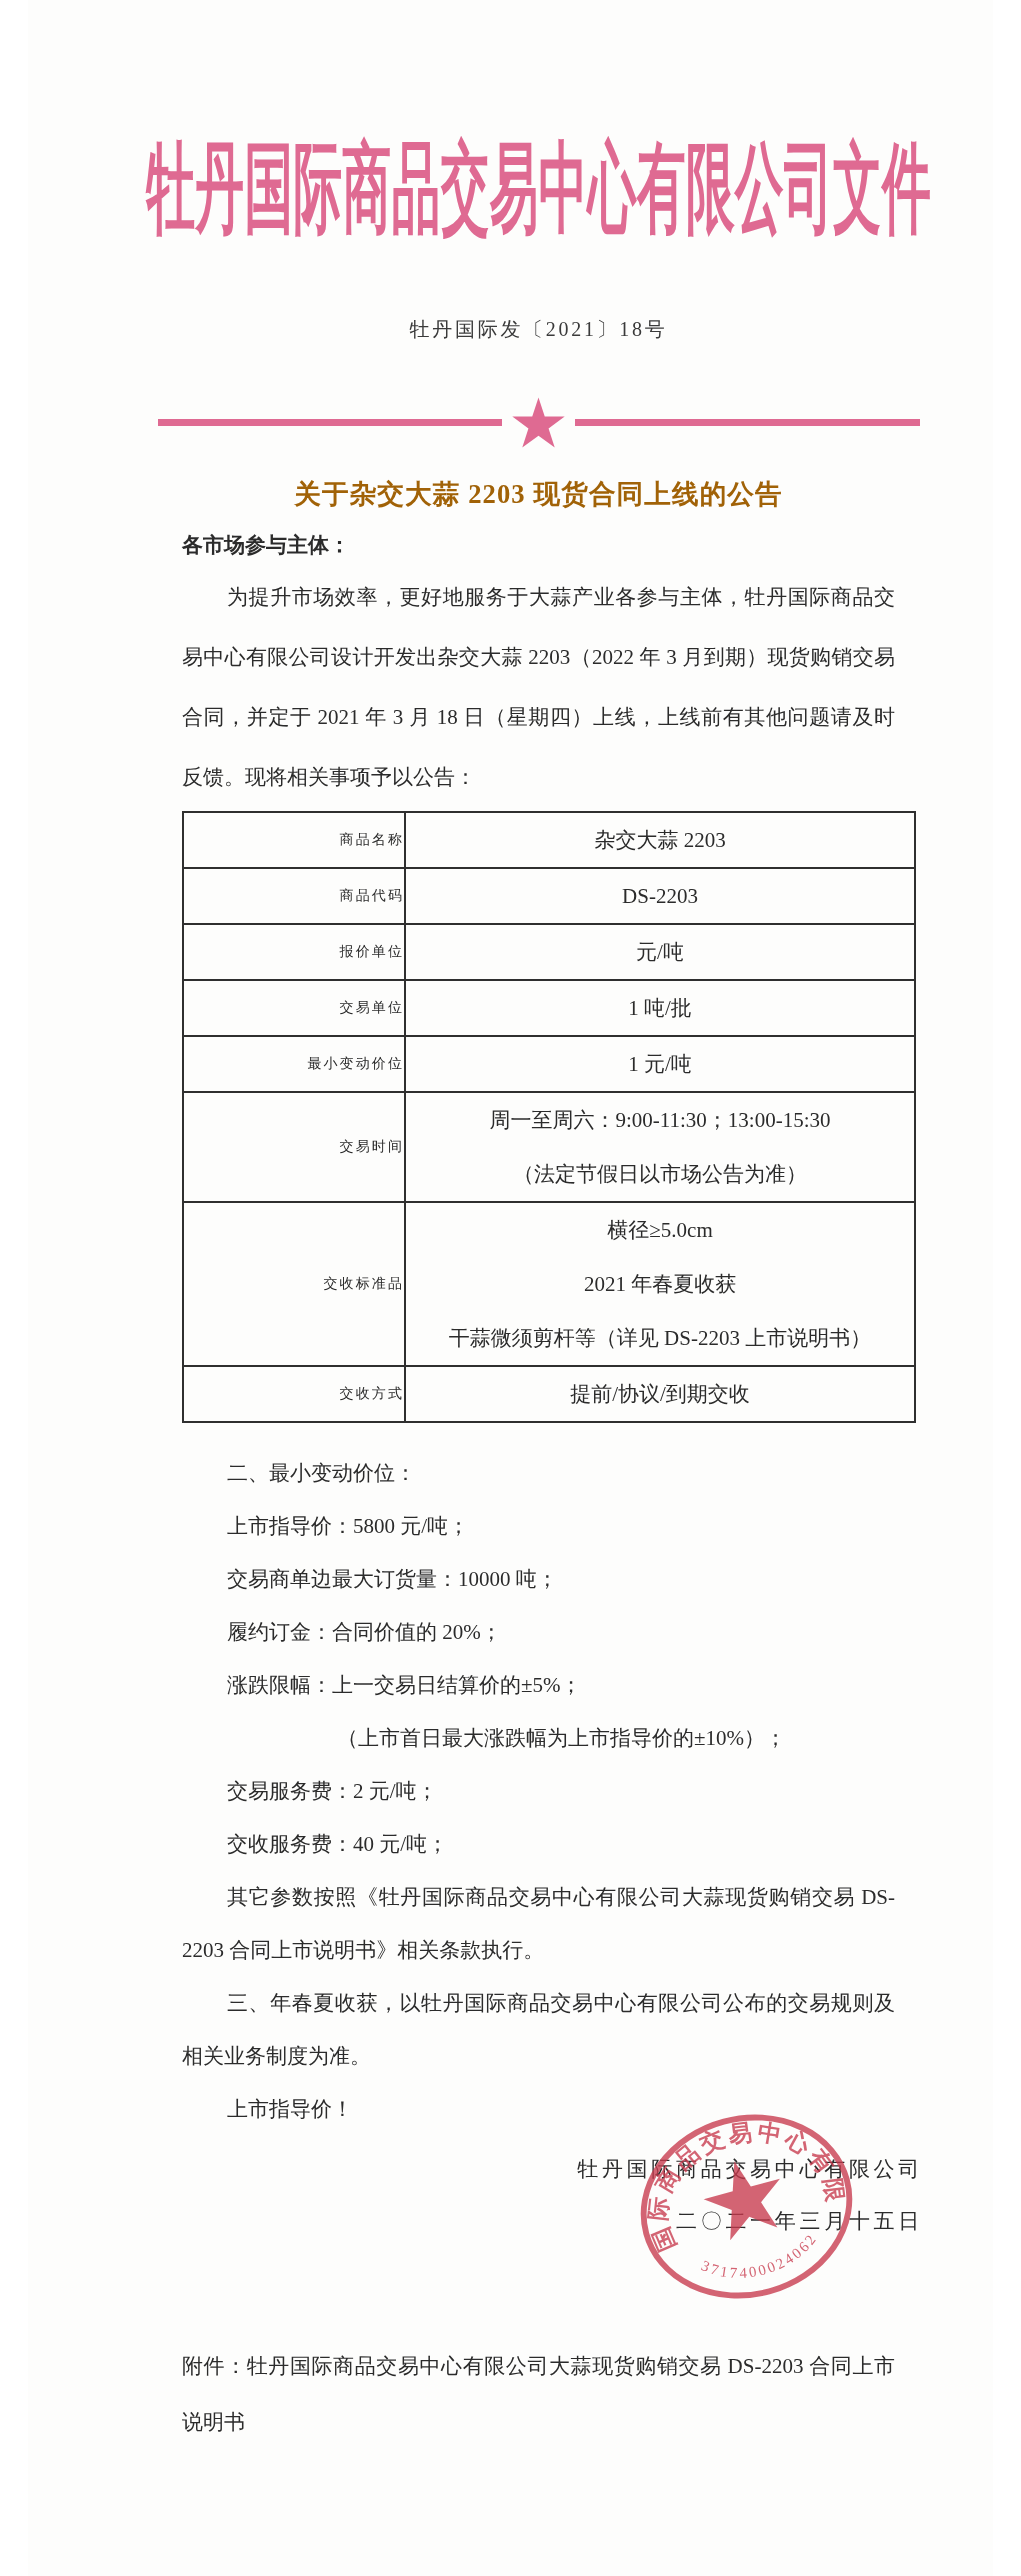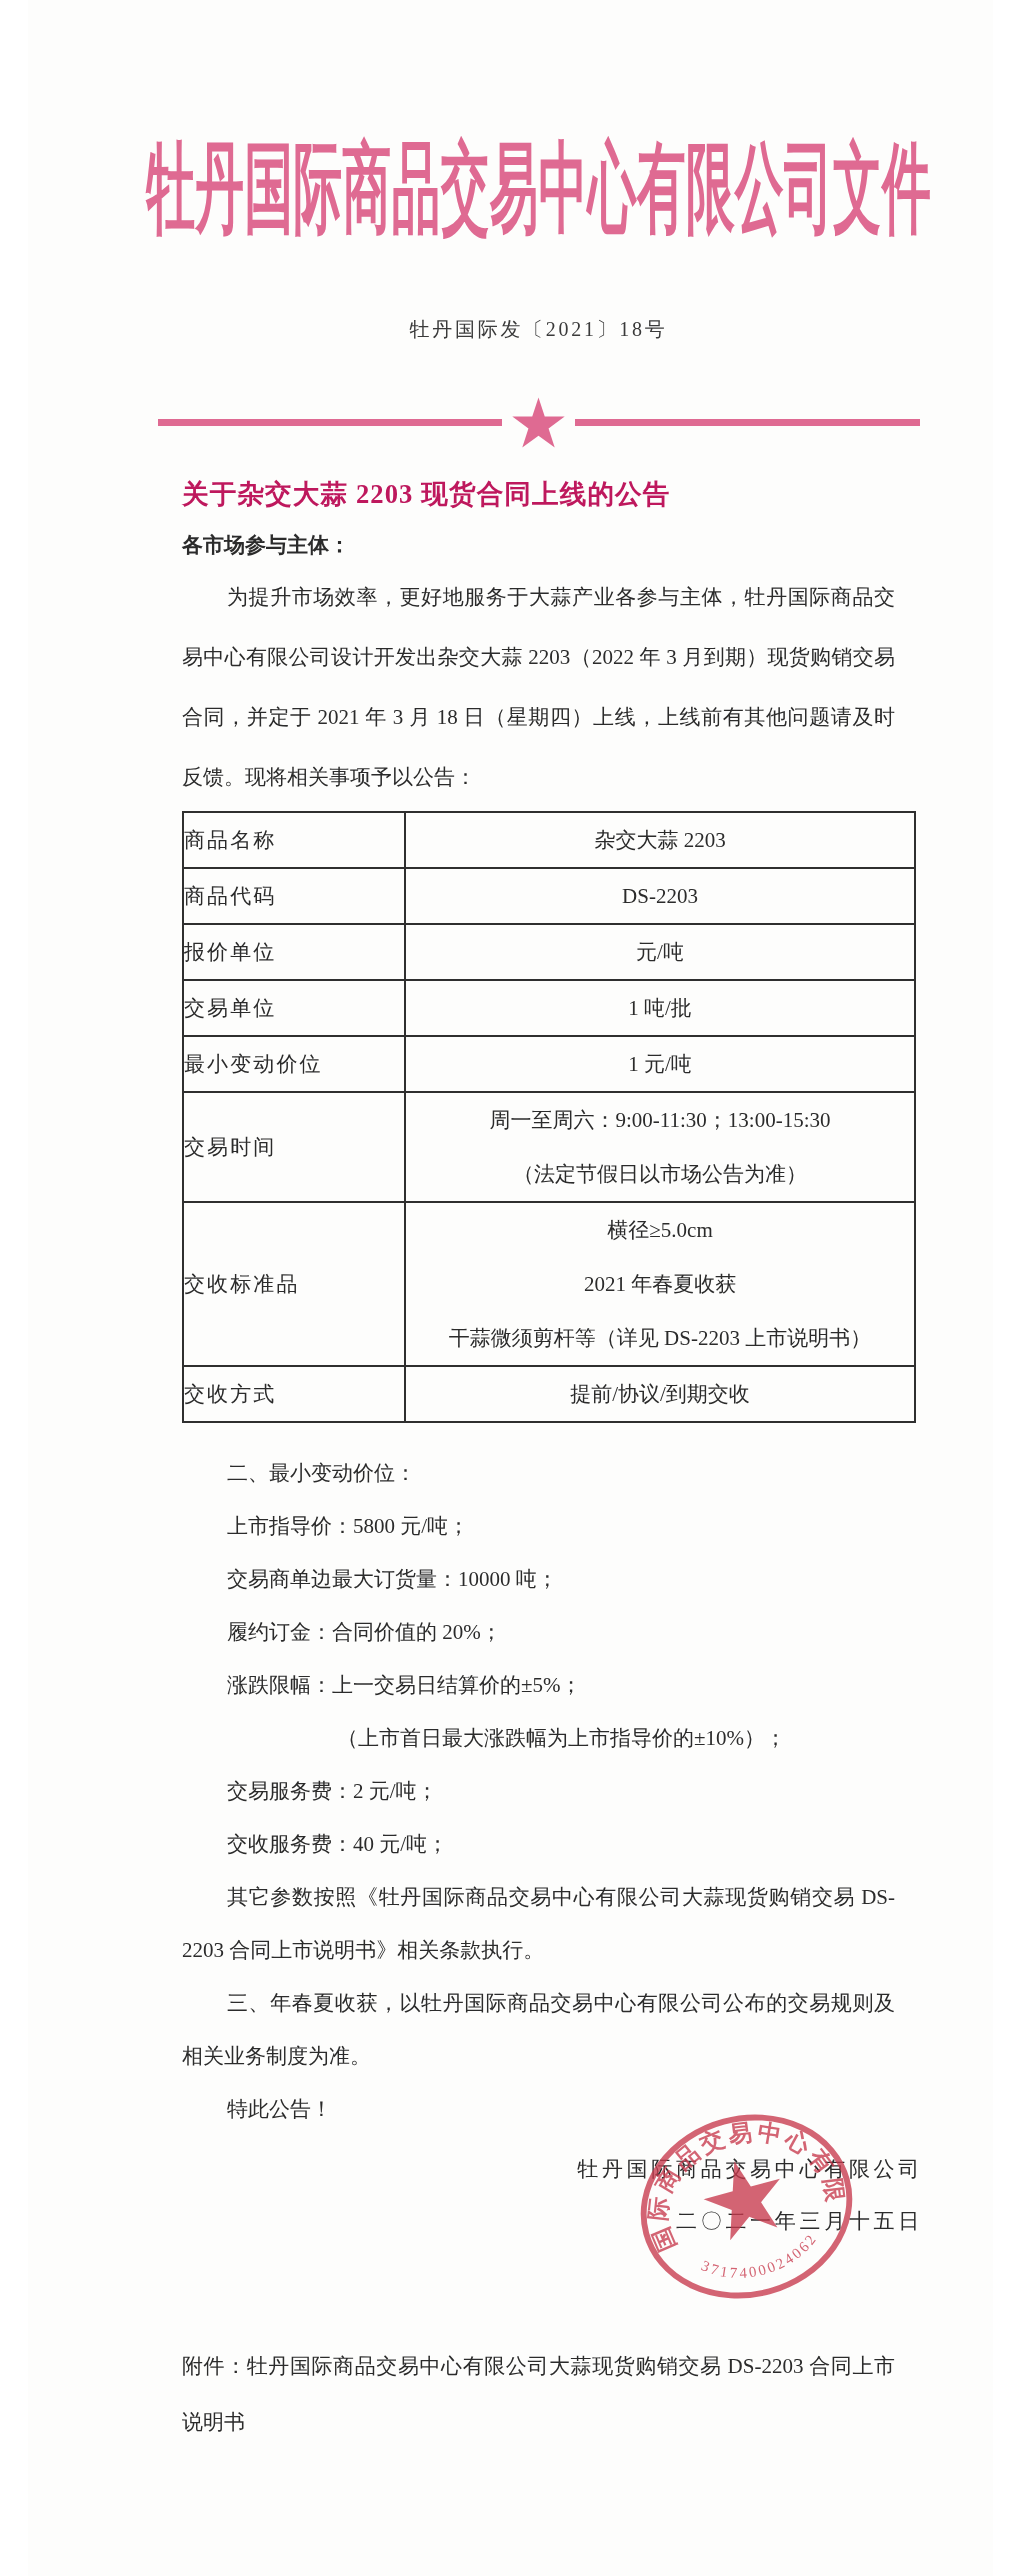--- a/index.html
+++ b/index.html
@@ -57,24 +57,25 @@
   }
   .divider .star{
     flex:0 0 auto;
     width:53px;
     height:53px;
     margin:0 9.6px;
   }
   
   .main-title{
     margin-top:26.6px;
+    text-align:center;
     font-size:26.6px;
     font-weight:bold;
     letter-spacing:1.1px;
-    color:#be185d;
+    color:#a16207;
   }
   .salutation{
     margin-top:16px;
     font-size:21px;
     font-weight:bold;
     line-height:32px;
   }
   .body-text p{
     margin:0;
     font-size:21px;
@@ -89,22 +90,22 @@
     width:734px;
     margin-top:4.3px;
     table-layout:fixed;
   }
   table.terms,table.terms td{
     border:2.1px solid #2f2f2f;
   }
   table.terms td{padding:0;}
   td.cell-label{
     width:220px;
-    text-align:left;
-    font-size:21px;
+    text-align:right;
+    font-size:14px;
     letter-spacing:2.1px;
   }
   td.cell-value{
     text-align:center;
     font-size:21px;
   }
   .cline{line-height:54px;height:54px;white-space:nowrap;}
   td.cell-label .cline{white-space:normal;}
   
   .params{margin-top:24px;}
@@ -254,21 +255,21 @@
       <p>二、最小变动价位：</p>
       <p>上市指导价：5800 元/吨；</p>
       <p>交易商单边最大订货量：10000 吨；</p>
       <p>履约订金：合同价值的 20%；</p>
       <p>涨跌限幅：上一交易日结算价的±5%；</p>
       <p class="sub-note">（上市首日最大涨跌幅为上市指导价的±10%）；</p>
       <p>交易服务费：2 元/吨；</p>
       <p>交收服务费：40 元/吨；</p>
       <p>其它参数按照《牡丹国际商品交易中心有限公司大蒜现货购销交易 DS-2203 合同上市说明书》相关条款执行。</p>
       <p>三、年春夏收获，以牡丹国际商品交易中心有限公司公布的交易规则及相关业务制度为准。</p>
-      <p>特此公告！</p>
+      <p>上市指导价！</p>
     </div>
 
     <div class="sign-block">
       <div class="company">牡丹国际商品交易中心有限公司</div>
       <div class="date">二〇二一年三月十五日</div>
     </div>
 
     <div class="attachment">附件：牡丹国际商品交易中心有限公司大蒜现货购销交易 DS-2203 合同上市说明书</div>
 
   </div>

